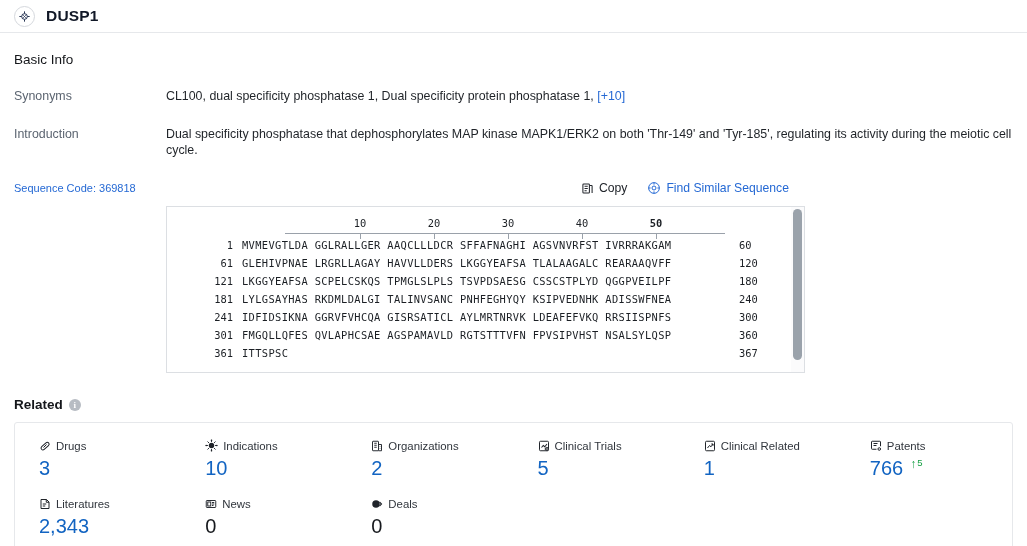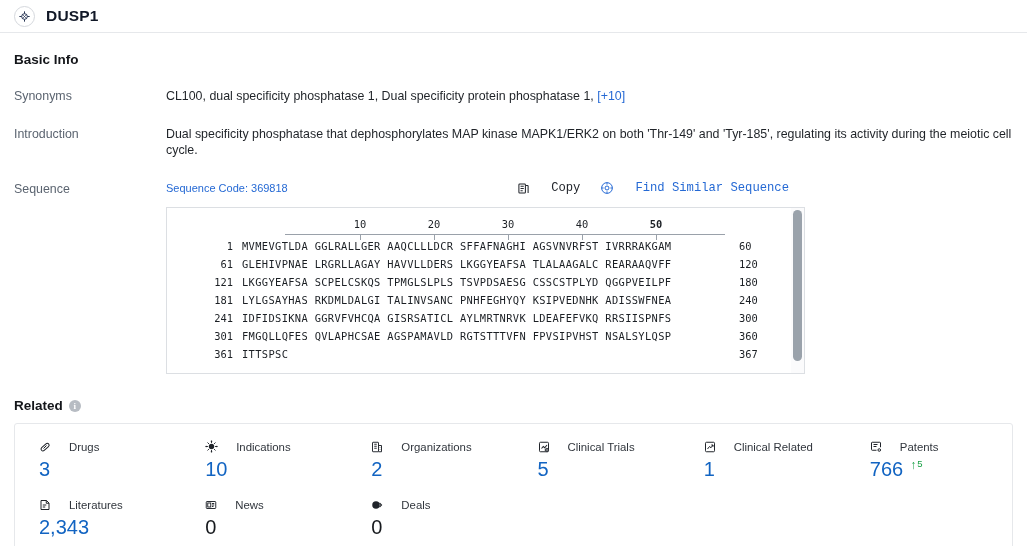--- a/index.html
+++ b/index.html
@@ -34,21 +34,21 @@
     letter-spacing: .2px;
     margin-left: 11px;
     color: #111827;
   }
 
   
   .content { padding: 0 14px; }
 
   .section-title {
     font-size: 13.5px;
-    font-weight: bold;
+    font-weight: normal;
     color: #14161a;
     margin: 19px 0 0 0;
   }
 
   .info-row {
     display: flex;
     align-items: flex-start;
     margin-top: 21px;
   }
   .info-label {
@@ -73,24 +73,23 @@
   }
   .seq-code { font-size: 11px; color: #2569d4; }
   .seq-actions {
     margin-left: auto;
     display: flex;
     align-items: center;
     gap: 20px;
     padding-right: 224px;
   }
   .seq-action {
-    display: flex; align-items: center; gap: 21px;
+    display: flex; align-items: center; gap: 5px;
     font-size: 12.2px;
     cursor: pointer;
-    font-family: Liberation Mono, monospace;
   }
   .seq-action.dark { color: #20242a; }
   .seq-action.blue { color: #2569d4; }
 
   .seq-box {
     margin-left: 152px;
     margin-top: 11px;
     width: 639px;
     height: 167px;
     border: 1px solid #dcdfe3;
@@ -191,21 +190,21 @@
   .stat-grid {
     display: grid;
     grid-template-columns: repeat(6, 1fr);
     row-gap: 0px;
   }
   .stat {
     padding-left: 24px;
     height: 58px;
   }
   .stat-top {
-    display: flex; align-items: center; gap: 18px;
+    display: flex; align-items: center; gap: 5px;
     height: 17px;
   }
   .stat-label { font-size: 11.4px; color: #30353c; }
   .stat-val {
     font-size: 20px;
     color: #1264c2;
     margin-top: 4px;
     line-height: 1;
     display: flex; align-items: flex-start; gap: 3px;
   }
@@ -245,21 +244,20 @@
       <span class="link-plus">[+10]</span>
     </div>
   </div>
 
   <div class="info-row">
     <div class="info-label">Introduction</div>
     <div class="info-value">Dual specificity phosphatase that dephosphorylates MAP kinase MAPK1/ERK2 on both 'Thr-149' and 'Tyr-185', regulating its activity during the meiotic cell cycle.</div>
   </div>
 
   <div class="info-row" style="margin-top:22px;">
-    <div class="info-label">Sequence</div>
     <div class="seq-header">
       <span class="seq-code">Sequence Code: 369818</span>
       <span class="seq-actions">
         <span class="seq-action dark">
           <span>
             <svg width="13" height="13" viewBox="0 0 24 24" fill="none" stroke="#20242a" stroke-width="1.9">
               <rect x="3.5" y="3.5" width="12" height="17" rx="1.5"></rect>
               <path d="M16.5 6.5h3a1 1 0 0 1 1 1v13"></path>
               <path d="M6.5 8h6M6.5 12h6M6.5 16h4"></path>
             </svg>

